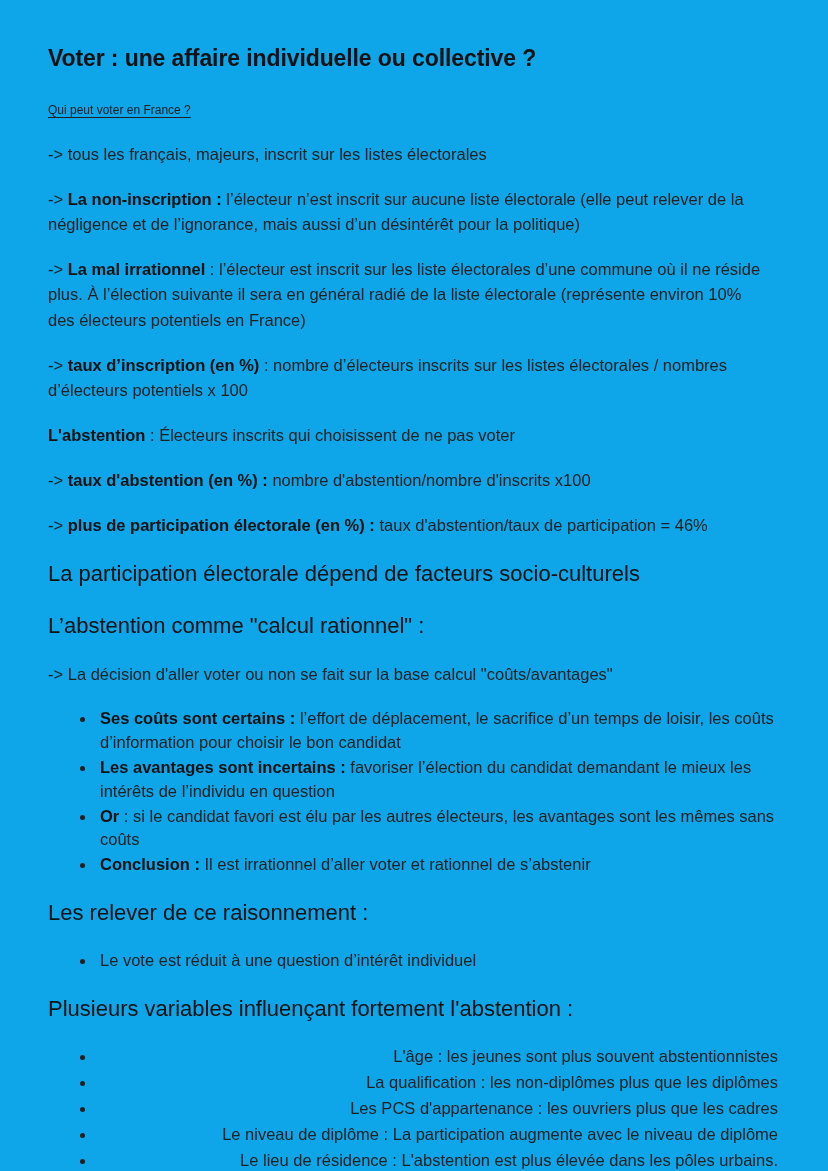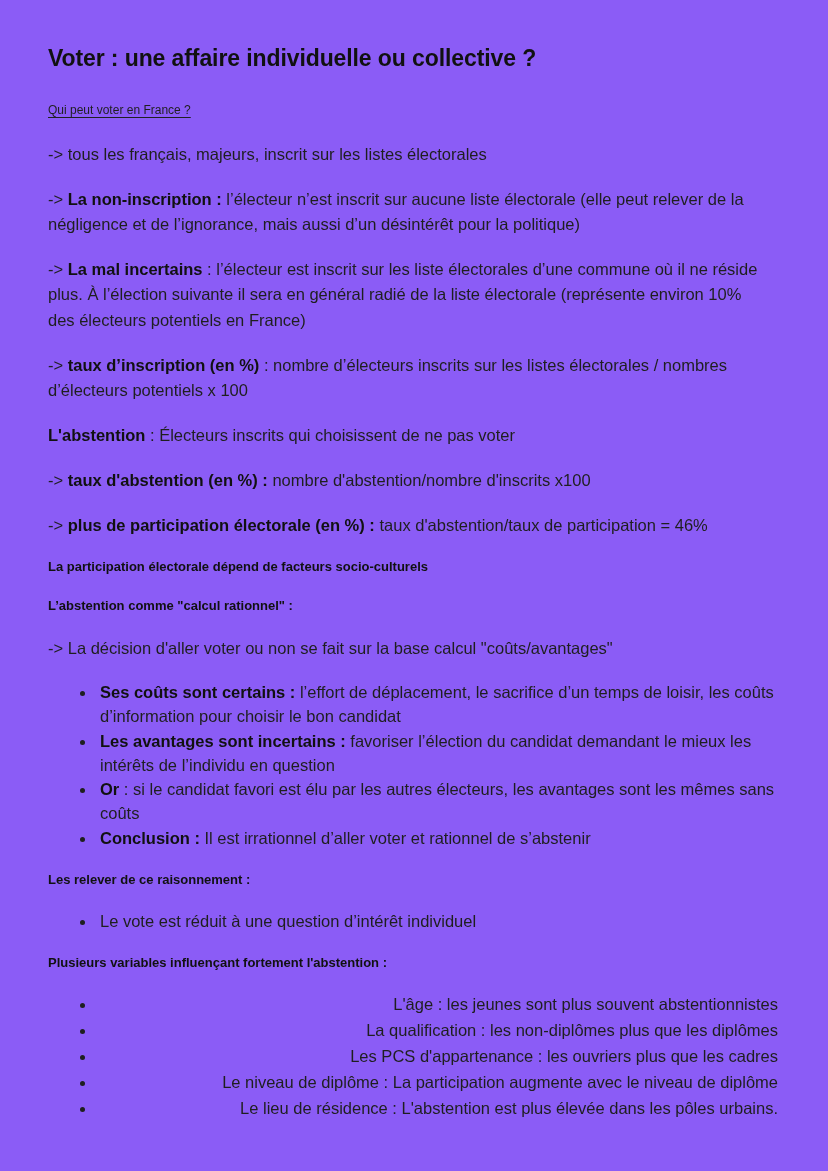--- a/index.html
+++ b/index.html
@@ -13,21 +13,21 @@
     font-family: "Liberation Sans", sans-serif;
     color: #1a1a1a;
     -webkit-font-smoothing: antialiased;
   }
   .page {
     position: relative;
     box-sizing: border-box;
     width: 828px;
     height: 1171px;
     padding: 44px 50px 0 48px;
-    background: #8b5cf6;
+    background: #0ea5e9;
     overflow: hidden;
   }
   .doc-title {
     font-size: 23px;
     font-weight: bold;
     letter-spacing: -0.1px;
     line-height: 1.25;
     margin: 0 0 27px 0;
     color: #111111;
   }
@@ -41,22 +41,22 @@
     color: #1f1f1f;
   }
   p.para {
     font-size: 16.5px;
     line-height: 1.52;
     margin: 0 16px 20px 0;
     color: #1f1f1f;
     max-width: 730px;
   }
   h2.section-head {
-    font-size: 13px;
-    font-weight: bold;
+    font-size: 22px;
+    font-weight: normal;
     line-height: 1.45;
     margin: 0 0 20px 0;
     color: #111111;
   }
   .b {
     font-weight: bold;
     color: #111111;
   }
   ul.bullets {
     list-style: none;
@@ -99,21 +99,21 @@
   </div>
 
   <p class="para">-&gt; tous les français, majeurs, inscrit sur les listes électorales</p>
 
 
   <p class="para">
     <span>-&gt; </span><span class="b">La non-inscription :</span><span> l’électeur n’est inscrit sur aucune liste électorale (elle peut relever de la négligence et de l’ignorance, mais aussi d’un désintérêt pour la politique)</span>
   </p>
 
   <p class="para">
-    <span>-&gt; </span><span class="b">La mal incertains</span><span> : l’électeur est inscrit sur les liste électorales d’une commune où il ne réside plus. À l’élection suivante il sera en général radié de la liste électorale (représente environ 10% des électeurs potentiels en France)</span>
+    <span>-&gt; </span><span class="b">La mal irrationnel</span><span> : l’électeur est inscrit sur les liste électorales d’une commune où il ne réside plus. À l’élection suivante il sera en général radié de la liste électorale (représente environ 10% des électeurs potentiels en France)</span>
   </p>
 
   <p class="para">
     <span>-&gt; </span><span class="b">taux d’inscription (en %)</span><span> : nombre d’électeurs inscrits sur les listes électorales / nombres d’électeurs potentiels x 100</span>
   </p>
 
   <p class="para">
     <span class="b">L'abstention</span><span> : Électeurs inscrits qui choisissent de ne pas voter</span>
   </p>
 

